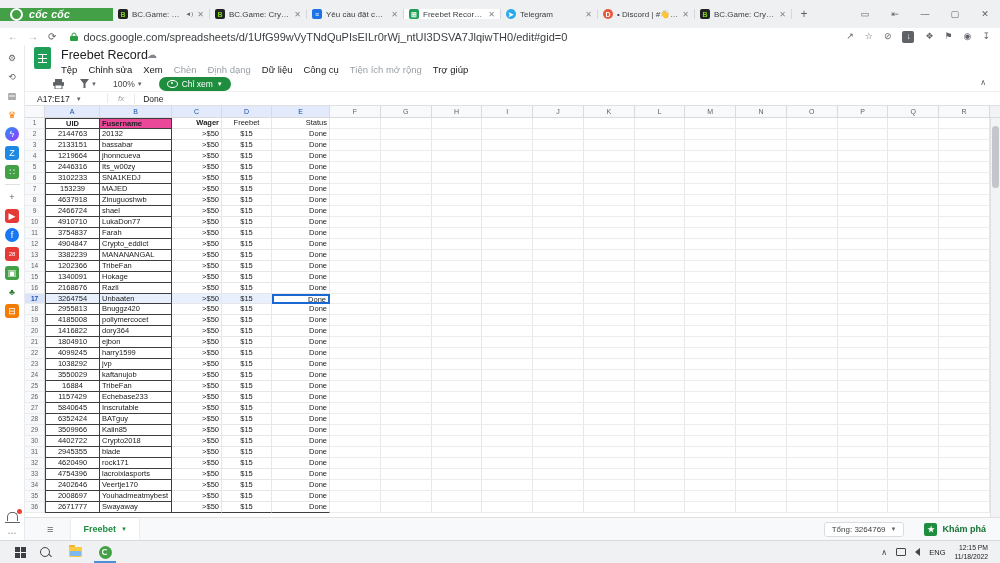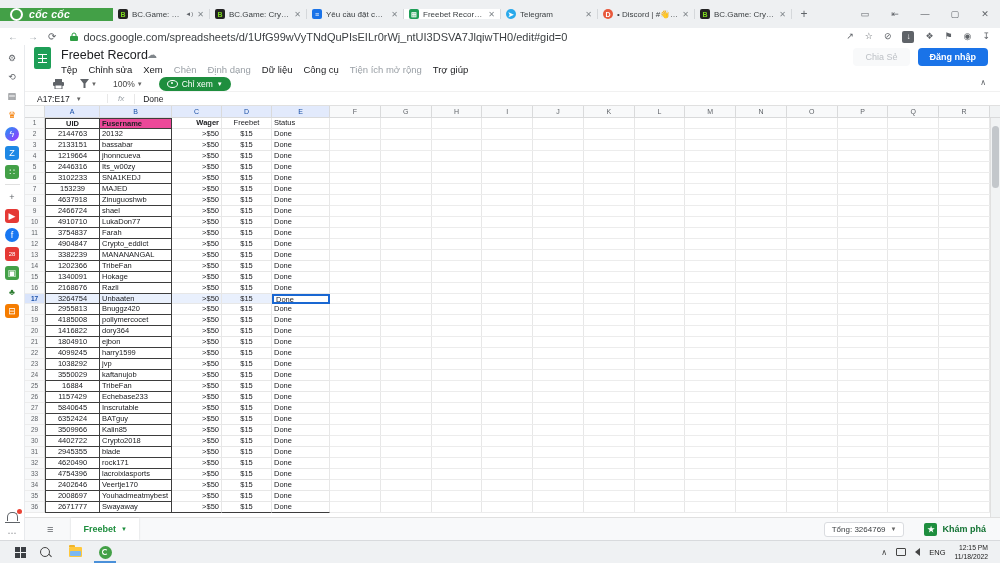--- a/index.html
+++ b/index.html
@@ -81,21 +81,21 @@
   .chscroll{width:10px;background:#f1f3f4;border-bottom:1px solid #d9dadb;box-sizing:border-box}
   .grow{display:flex;height:10.97px}
   .rh{width:20px;box-sizing:border-box;background:#f8f9fa;border-right:1px solid #d9dadb;border-bottom:1px solid #ececec;
       font-size:6.5px;color:#5f6368;text-align:center;line-height:10.5px;flex:0 0 20px}
   .rh.sel{background:#d9e4fb;color:#174ea6;font-weight:bold}
   .cell{box-sizing:border-box;font-size:7.5px;line-height:10.5px;padding:0 2px;white-space:nowrap;overflow:hidden;flex:0 0 auto}
   .col-a{width:55px;text-align:center}
   .col-b{width:72px;text-align:left}
   .col-c{width:50px;text-align:right}
   .col-d{width:50px;text-align:center}
-  .col-e{width:58px;text-align:left}
+  .col-e{width:58px;text-align:right}
   .lite{border-right:1px solid #e7e7e7;border-bottom:1px solid #e7e7e7}
   .dark{border-right:1px solid #3d3d3d;border-bottom:1px solid #3d3d3d}
   .dleft{border-left:1px solid #3d3d3d}
   .dtop{border-top:1px solid #3d3d3d}
   .dbot{border-bottom:1px solid #3d3d3d !important}
   .bold{font-weight:bold}
   .tint{background:#e9f0fd}
   .activecell{border:2px solid #1967d2 !important;background:#fff;line-height:7px}
   .fill{flex:1;border-bottom:1px solid #ececec;box-sizing:border-box;
       background-image:repeating-linear-gradient(to right,transparent 0,transparent 49.77px,#e7e7e7 49.77px,#e7e7e7 50.77px)}
@@ -242,24 +242,20 @@
       <div class="mi" style="display: inline-block;">Tệp</div>
       <div class="mi" style="display: inline-block;">Chỉnh sửa</div>
       <div class="mi" style="display: inline-block;">Xem</div>
       <div class="mi dis" style="display: inline-block;">Chèn</div>
       <div class="mi dis" style="display: inline-block;">Định dạng</div>
       <div class="mi" style="display: inline-block;">Dữ liệu</div>
       <div class="mi" style="display: inline-block;">Công cụ</div>
       <div class="mi dis" style="display: inline-block;">Tiện ích mở rộng</div>
       <div class="mi" style="display: inline-block;">Trợ giúp</div>
     </div>
-  <div class="hdrbtns">
-    <div class="share">Chia Sẻ</div>
-    <div class="signin">Đăng nhập</div>
-  </div>
 </div>
 
 <div class="abs toolbar">
   <span class="tbi">
     <svg width="11" height="10">
         <rect x="2" y="0" width="7" height="3" fill="#5f6368"></rect>
         <rect x="0" y="3" width="11" height="4" rx="1" fill="#5f6368"></rect>
         <rect x="2" y="6" width="7" height="4" fill="#fff" stroke="#5f6368"></rect>
       </svg>
   </span>

